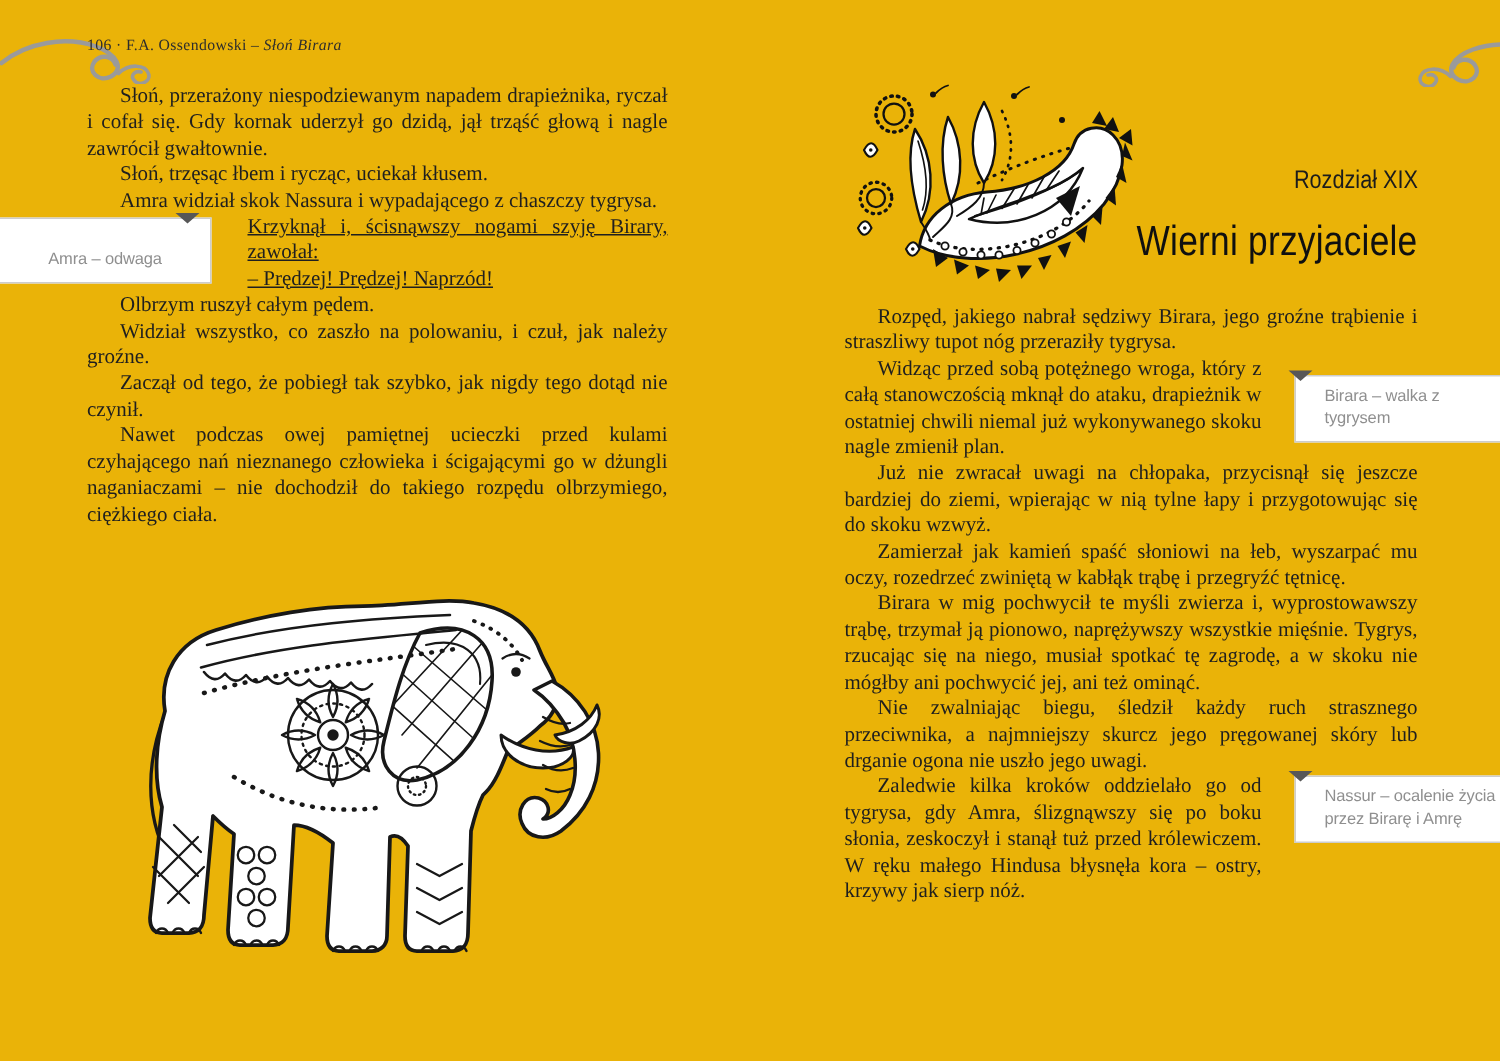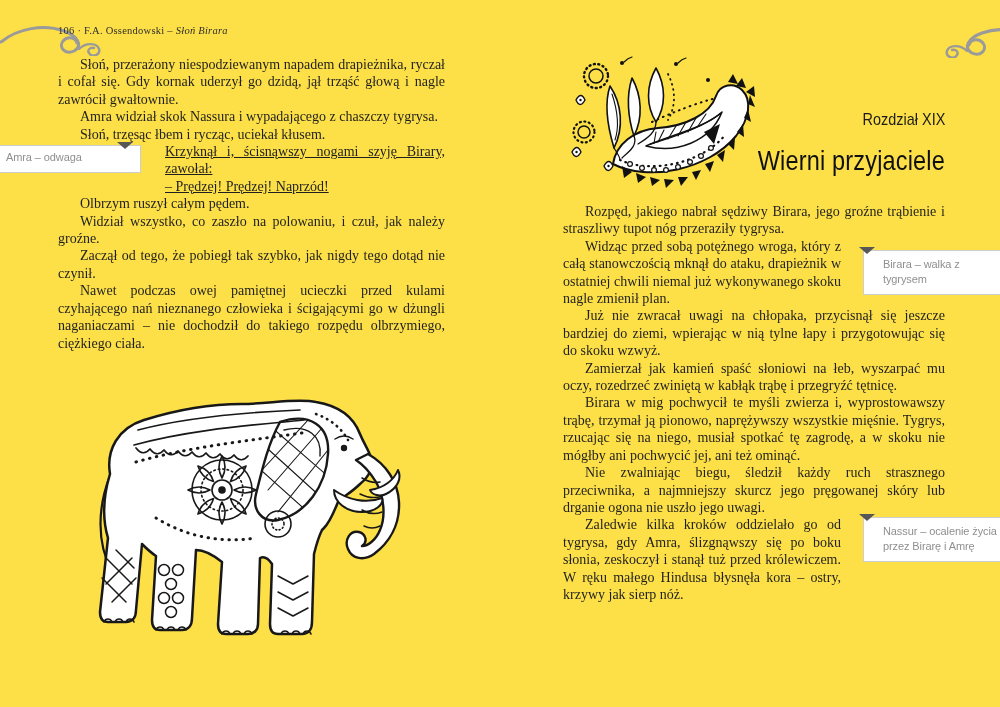--- a/index.html
+++ b/index.html
@@ -1,17 +1,17 @@
 <!DOCTYPE html>
 <html lang="pl"><head>
 <meta charset="utf-8">
 <style>
   html,body{margin:0;padding:0;background:#e9e9e9;}
   .spread{
-    position:relative;width:1000px;height:707px;background:#fde047;
+    position:relative;width:1000px;height:707px;background:#eab308;
     overflow:hidden;font-family:"Liberation Serif",serif;color:#1f1f1f;
   }
   
   .page-header{
     position:absolute;left:58px;top:25px;font-size:10.5px;letter-spacing:.25px;color:#2d2d2d;
   }
   .page-header .ital{font-style:italic;}
   
   .flourish{position:absolute;top:22px;}
   .flourish.left{left:0;}
@@ -25,21 +25,21 @@
   
   .fl{float:left;width:107px;height:38px;}
   .fr{float:right;clear:right;}
   .fr1{width:104px;height:42px;}
   .fr2{width:104px;height:55px;}
   .note{
     position:relative;box-sizing:border-box;background:#fff;
     font-family:"Liberation Sans",sans-serif;font-size:11px;line-height:15px;
     color:#8f8f8f;letter-spacing:-0.1px;border:1px solid #cdcdcd;
   }
-  .note-l{width:141px;margin-left:-58px;margin-top:2px;border-left:none;text-align:left;padding:4px 6px 7px;}
+  .note-l{width:141px;margin-left:-58px;margin-top:2px;border-left:none;text-align:center;padding:20px 6px 7px;}
   .note-r{width:137px;border-right:none;text-align:left;padding:6px 2px 7px 19px;}
   .fr1 .note-r{margin-top:12px;margin-left:22px;margin-right:-55px;}
   .fr2 .note-r{margin-top:1px;margin-left:22px;margin-right:-55px;}
   .tri{position:absolute;width:0;height:0;border-left:8px solid transparent;border-right:8px solid transparent;border-top:7px solid #575757;}
   .note-l .tri{top:-4px;right:7px;}
   .note-r .tri{top:-4px;left:-5px;}
   
   .chapter{position:absolute;right:55px;top:110px;text-align:right;font-family:"Liberation Sans",sans-serif;}
   .chapter .kicker{display:inline-block;font-size:17px;color:#1c1c1c;transform:scaleX(.85);transform-origin:100% 50%;}
   .chapter .title{margin-top:15px;}
@@ -65,22 +65,22 @@
       <path d="M79,27 C86,20 97,21 99,27 C101,33 92,36 89,31 C87,28 90,25 94,26" stroke-width="2.4"></path>
     </g>
   </svg>
 
   <div class="page-header">
     <span>106 · F.A. Ossendowski – </span><span class="ital">Słoń Birara</span>
   </div>
 
   <div class="col col-left">
     <p>Słoń, przerażony niespodziewanym napadem drapieżnika, ryczał i cofał się. Gdy kornak uderzył go dzidą, jął trząść głową i nagle zawrócił gwałtownie.</p>
+    <p>Słoń, trzęsąc łbem i rycząc, uciekał kłusem.</p>
     <p>Amra widział skok Nassura i wypadającego z chaszczy tygrysa.</p>
-    <p>Słoń, trzęsąc łbem i rycząc, uciekał kłusem.</p>
     <div class="fl">
       <div class="note note-l">
         <span class="tri"></span>
         <span>Amra – odwaga</span>
       </div>
     </div>
     <p class="no-indent">Krzyknął i, ścisnąwszy nogami szyję Birary, zawołał:</p>
     <p class="no-indent">– Prędzej! Prędzej! Naprzód!</p>
     <p>Olbrzym ruszył całym pędem.</p>
     <p>Widział wszystko, co zaszło na polowaniu, i czuł, jak należy groźne.</p>

